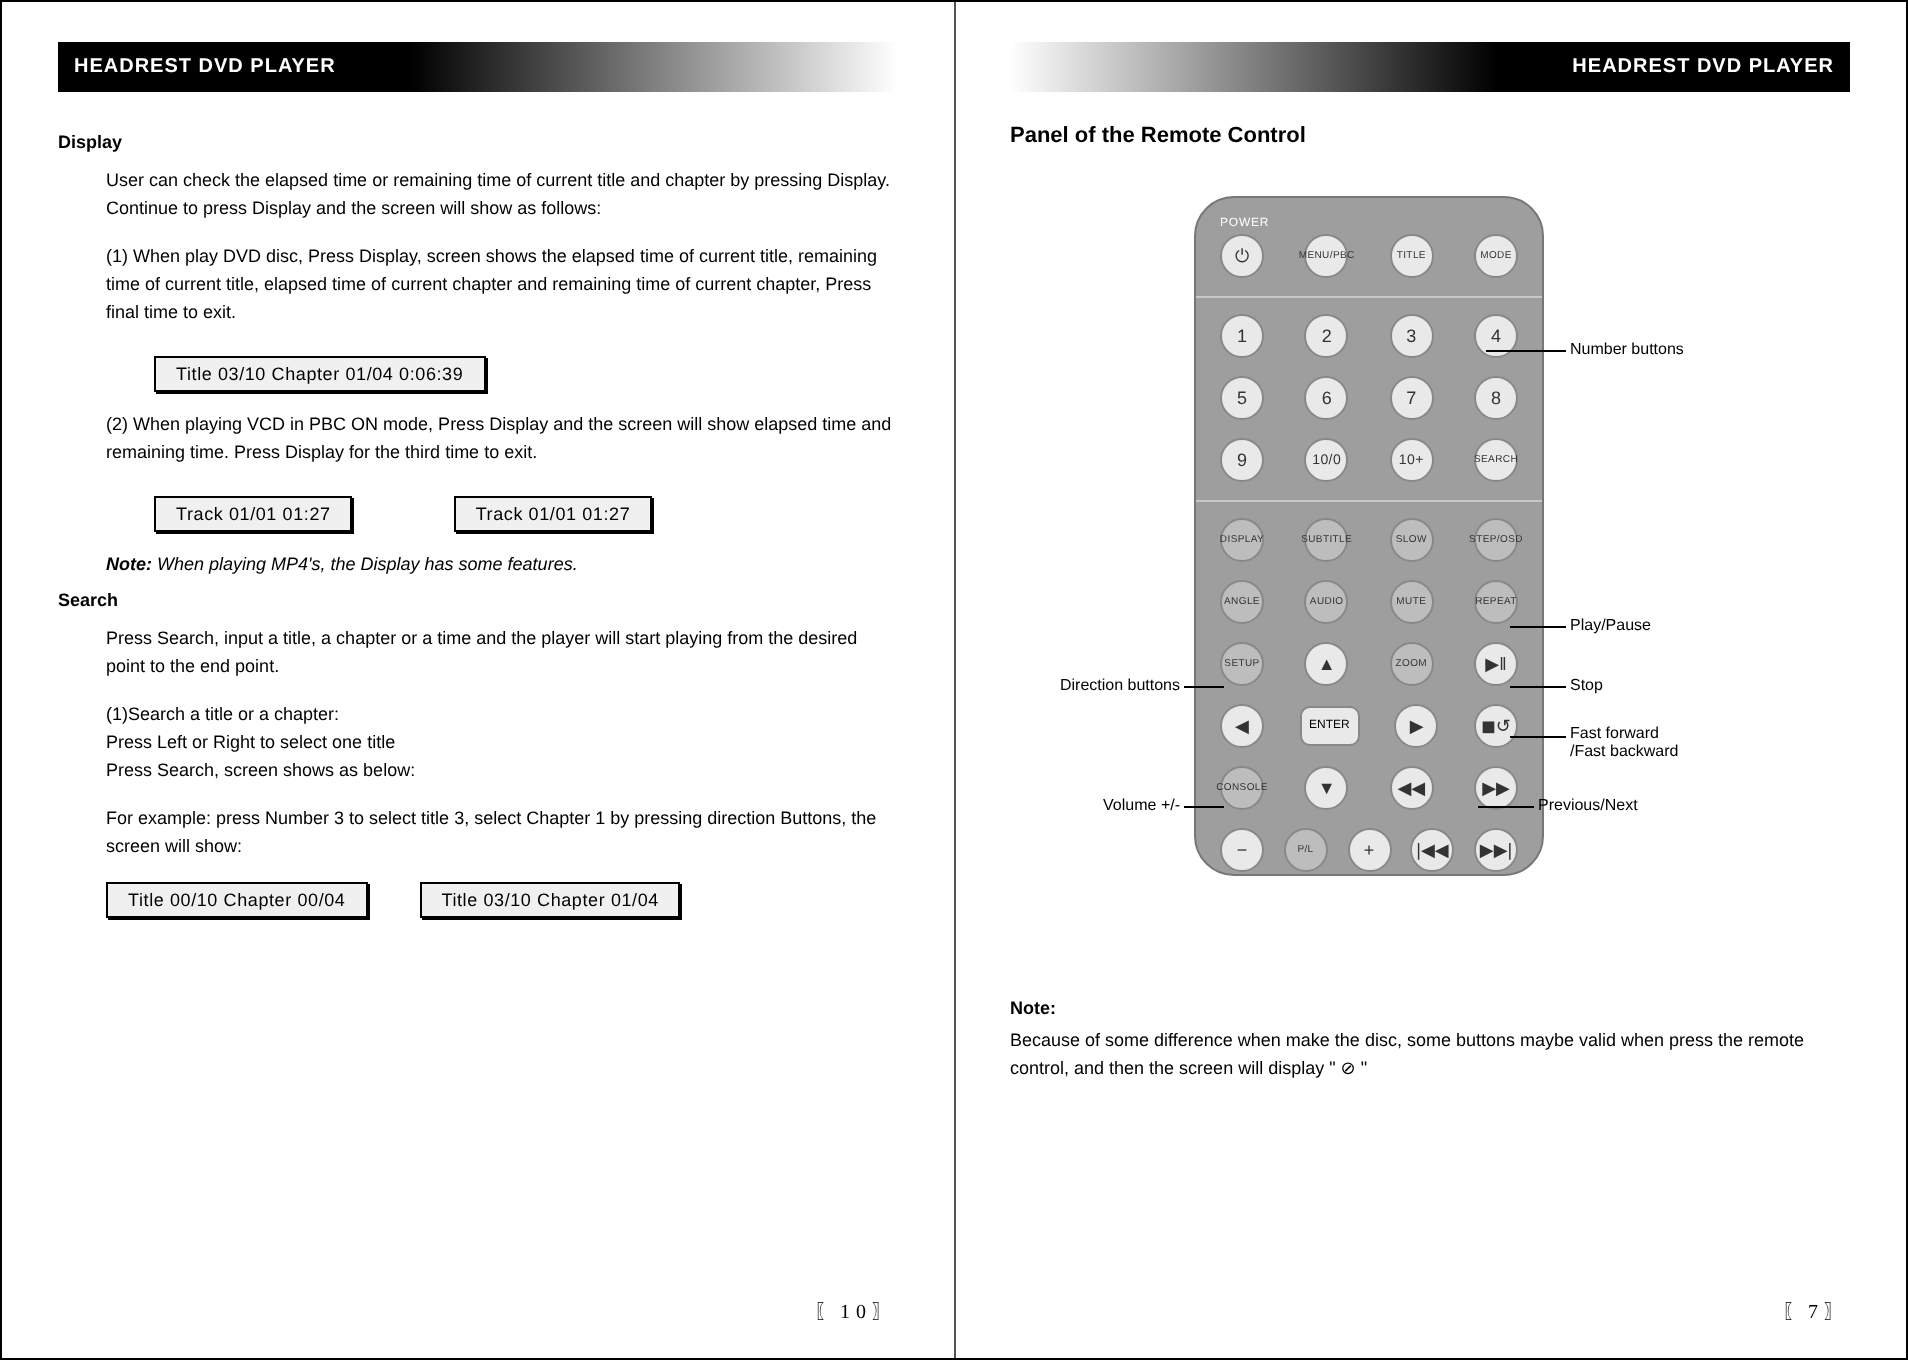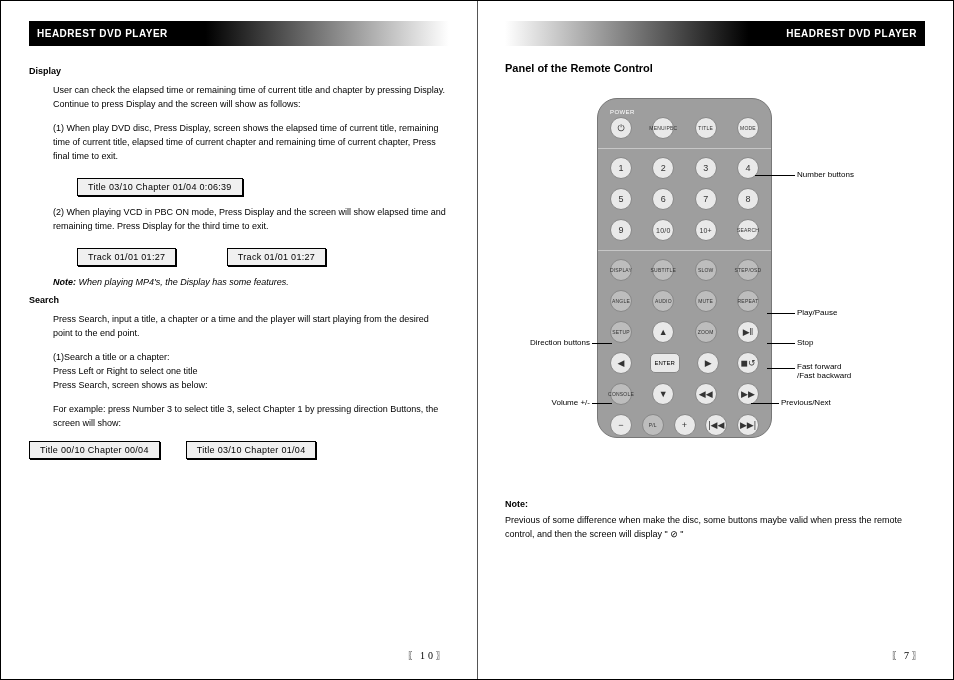--- a/index.html
+++ b/index.html
@@ -52,21 +52,21 @@
   .display-box {
     display: inline-block;
     border: 1px solid #000;
     background: #f0f0f0;
     padding: 3px 10px;
     font-size: 9px;
     margin: 4px 0 10px 48px;
     box-shadow: 1px 1px 0 #000;
     letter-spacing: 0.3px;
   }
-  .row-boxes { margin-top: 8px; display: flex; gap: 26px; }
+  .row-boxes { margin-left: 24px; margin-top: 8px; display: flex; gap: 26px; }
   .row-boxes .display-box { margin: 0; }
   .pgnum { text-align: right; font-size: 10px; margin-top: auto; padding-bottom: 4px; letter-spacing: 3px; font-family: "Times New Roman", serif; }
   .panel-title { font-weight: bold; font-size: 11px; margin: 2px 0 24px 0; }
   .note-right { margin-top: 20px; font-size: 9px; line-height: 1.55; }
   .note-right .lbl { font-weight: bold; display: block; margin-bottom: 2px; }
 
   
   .remote-area { position: relative; height: 380px; margin: 0 auto; width: 420px; }
   .remote {
     position: absolute;
@@ -98,21 +98,21 @@
     font-size: 8px;
     color: #000;
     white-space: nowrap;
   }
   .call .line {
     position: absolute;
     height: 0;
     border-top: 0.5px solid #000;
   }
   .call.left { text-align: right; }
-  .call.right { text-align: left; margin-left: 12px; }
+  .call.right { text-align: left; }
 
   .note-inline { margin-left: 24px; line-height:1.5; margin-bottom:6px;font-style:italic; }
   .note-inline b { font-weight:bold; }
 </style>
 </head>
 <body>
 
 <div class="spine"></div>
 
 <div class="page">
@@ -243,17 +243,17 @@
         <span>Direction buttons</span>
       </div>
       <div class="call left" style="left:0px; top:300px; width:85px">
         <div class="line" style="right:-22px; width:20px; top:5px;"></div>
         <span>Volume +/-</span>
       </div>
     </div>
 
     <div class="note-right">
       <span class="lbl">Note:</span>
-      <span>Previous of some difference when make the disc, some buttons maybe valid when press the remote control, and then the screen will display " ⊘ "</span>
+      <span>Because of some difference when make the disc, some buttons maybe valid when press the remote control, and then the screen will display " ⊘ "</span>
     </div>
   </div>
   <div class="pgnum">〖7〗</div>
 </div>
 
 </body></html>

